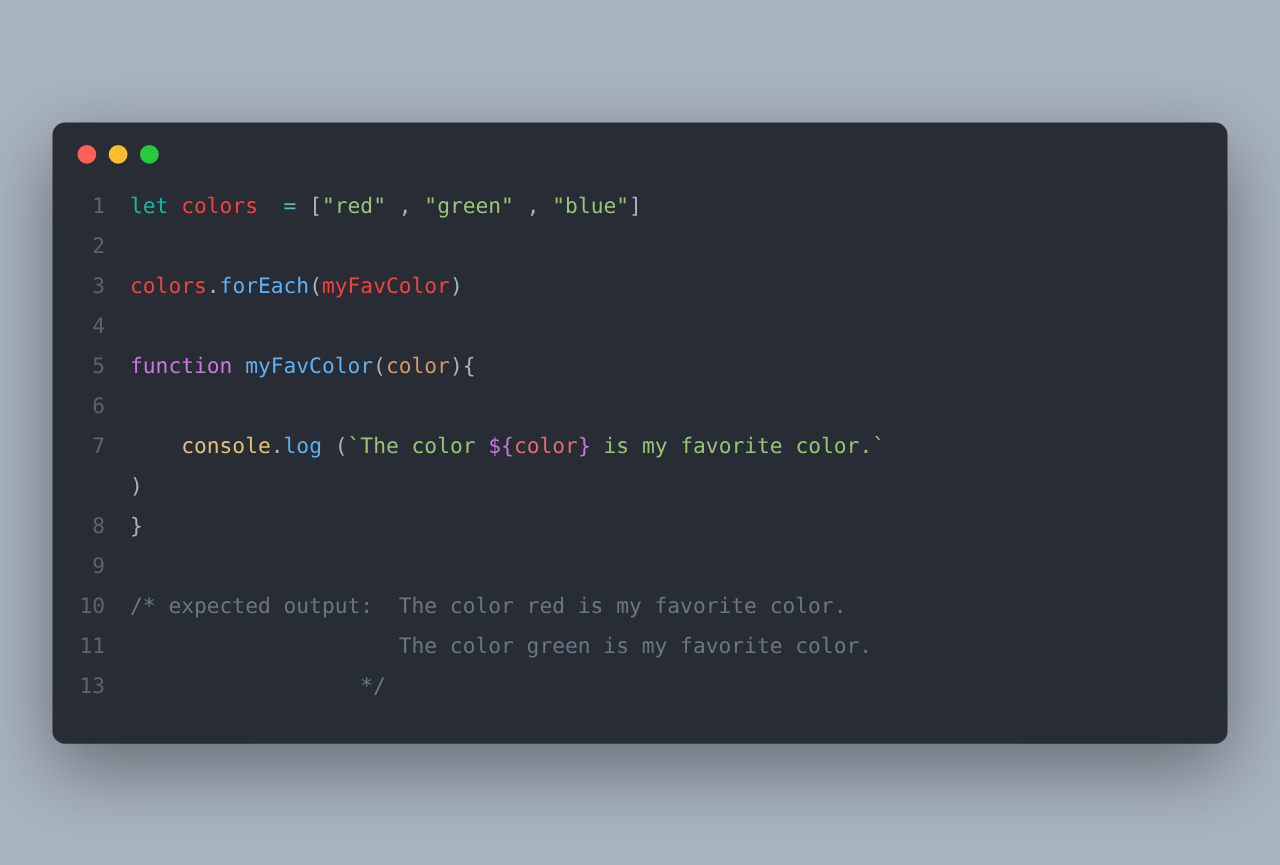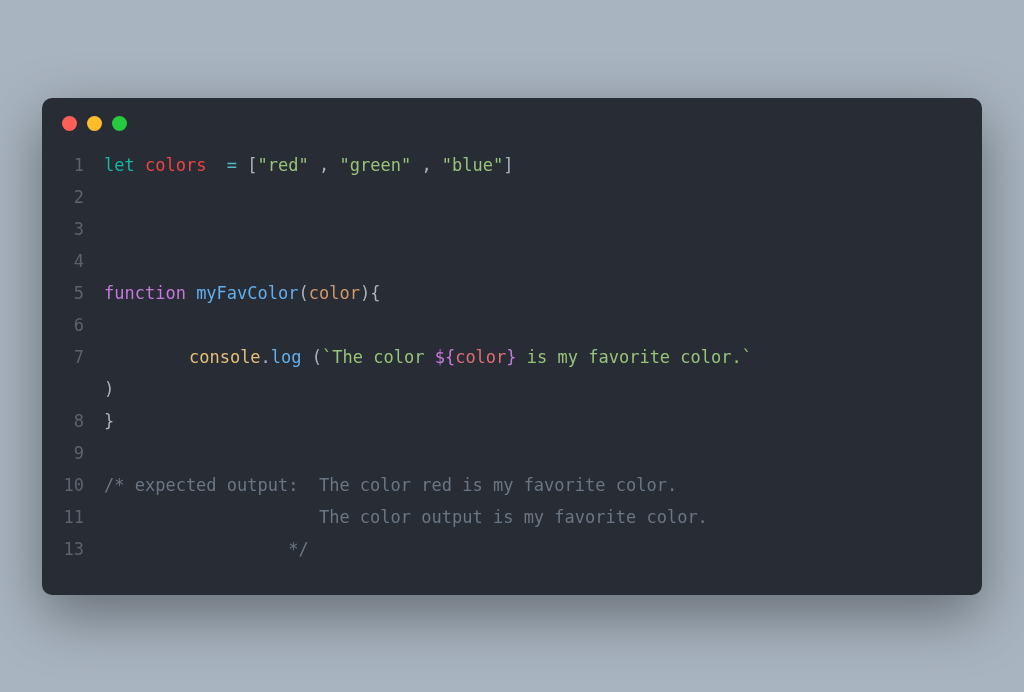--- a/index.html
+++ b/index.html
@@ -57,21 +57,21 @@
     }
     .kw { color: #14b8a6; }
     .ident { color: #ef4444; }
     .op { color: #56b6c2; }
     .punct { color: #abb2bf; }
     .str { color: #98c379; }
     .method { color: #61afef; }
     .func { color: #c678dd; }
     .fname { color: #61afef; }
     .param { color: #d19a66; }
-    .obj { color: #e5c07b; margin-left: 44px; }
+    .obj { color: #e5c07b; }
     .tmpl { color: #98c379; }
     .tmplbrace { color: #c678dd; }
     .tmplvar { color: #e06c75; }
     .comment { color: #6b7685; }
     .brace { color: #abb2bf; }
   </style>
 </head>
 <body>
 
 <div class="window">
@@ -84,20 +84,21 @@
       <div class="line">
         <span class="lineno">1</span>
         <span class="code"><span class="kw">let </span><span class="ident">colors  </span><span class="op">= </span><span class="punct">[</span><span class="str">"red"</span><span class="punct"> , </span><span class="str">"green"</span><span class="punct"> , </span><span class="str">"blue"</span><span class="punct">]</span></span>
       </div>
       <div class="line">
         <span class="lineno">2</span>
         <span class="code">&nbsp;</span>
       </div>
       <div class="line">
         <span class="lineno">3</span>
+        <span class="code"><span class="ident">colors</span><span class="punct">.</span><span class="method">forEach</span><span class="punct">(</span><span class="ident">myFavColor</span><span class="punct">)</span></span>
       </div>
       <div class="line">
         <span class="lineno">4</span>
         <span class="code">&nbsp;</span>
       </div>
       <div class="line">
         <span class="lineno">5</span>
         <span class="code"><span class="func">function </span><span class="fname">myFavColor</span><span class="punct">(</span><span class="param">color</span><span class="punct">)</span><span class="brace">{</span></span>
       </div>
       <div class="line">
@@ -119,20 +120,20 @@
       <div class="line">
         <span class="lineno">9</span>
         <span class="code">&nbsp;</span>
       </div>
       <div class="line">
         <span class="lineno">10</span>
         <span class="code"><span class="comment">/* expected output:  The color red is my favorite color.</span></span>
       </div>
       <div class="line">
         <span class="lineno">11</span>
-        <span class="code"><span class="comment">                     The color output is my favorite color.</span></span>
+        <span class="code"><span class="comment">                     The color green is my favorite color.</span></span>
       </div>
       <div class="line">
         <span class="lineno">13</span>
         <span class="code"><span class="comment">                  */</span></span>
       </div>
     </div>
 </div>
 
 </body></html>

